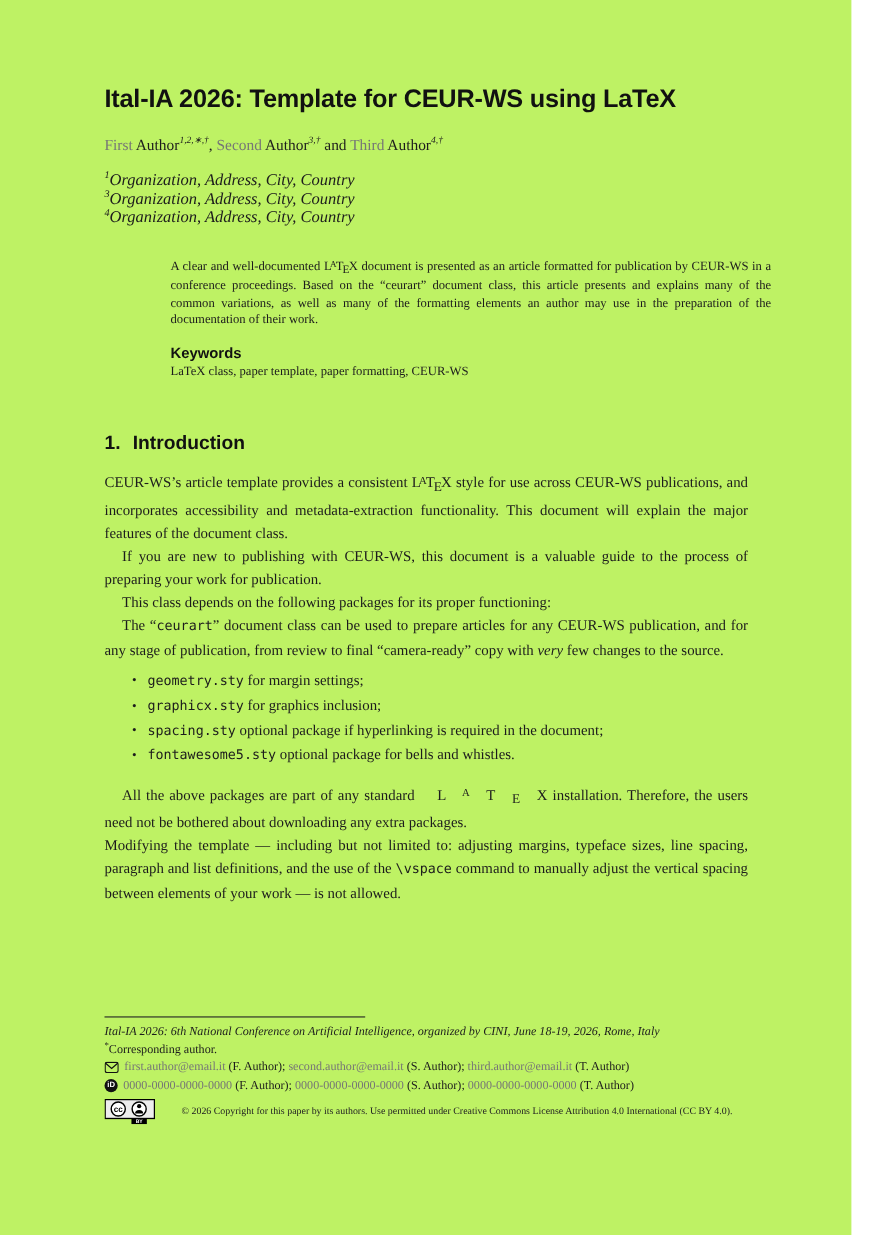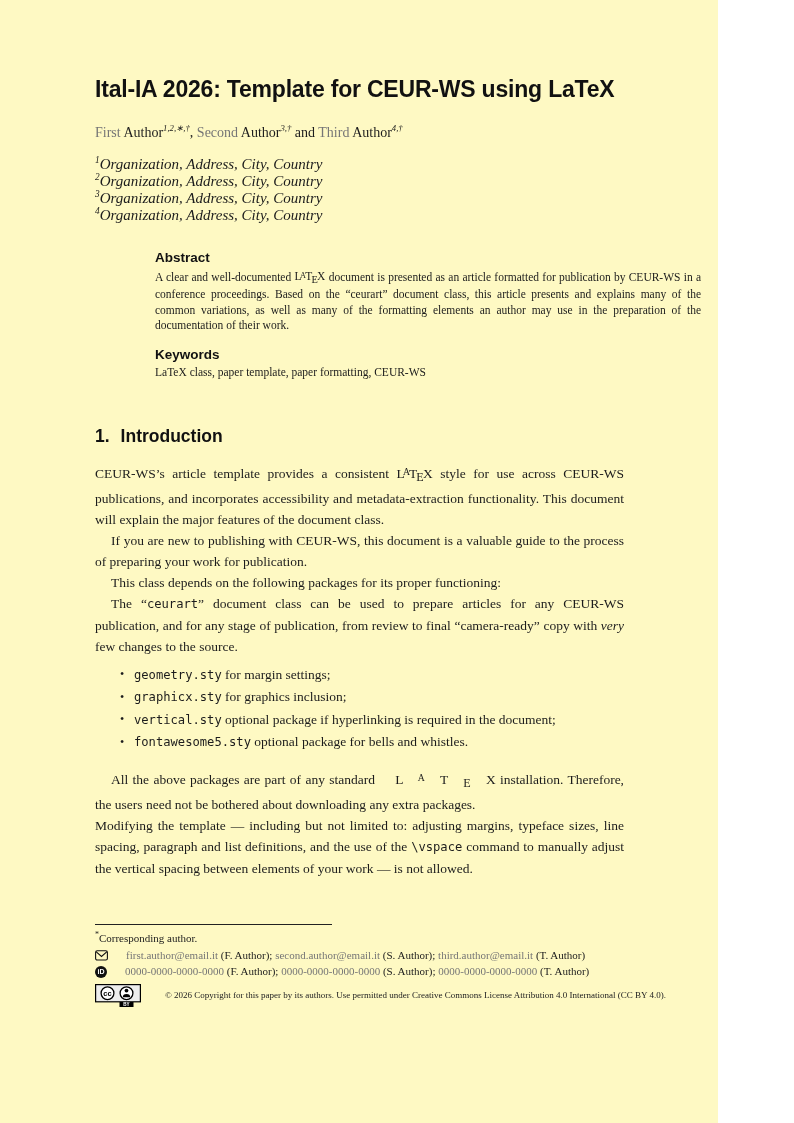--- a/index.html
+++ b/index.html
@@ -1,19 +1,19 @@
 <!DOCTYPE html>
 <html><head>
 <meta charset="utf-8">
 <style>
   html,body{margin:0;padding:0;background:#ffffff;}
   .page{
     position:relative;
-    width:718px;height:1123px;
-    background:#fef9c3;
+    width:774px;height:1123px;
+    background:#bef264;
     box-sizing:border-box;
     padding:76px 94px 0 95px;
     font-family:"Liberation Serif", serif;
     color:#1c1c1c;
     overflow:hidden;
   }
   
   .title{
     font-family:"Liberation Sans", sans-serif;
     font-size:23px;font-weight:700;color:#111;
@@ -61,21 +61,21 @@
   }
   
   .footnotes{
     position:absolute;left:95px;top:924px;width:606px;
     font-size:11px;line-height:15.5px;color:#1c1c1c;
   }
   .fnrule{width:237px;border-top:1.2px solid #222;margin:0 0 6px 0;}
   .fn{margin:0;}
   .fn-italic{font-style:italic;}
   .footnotes .seg-sup{font-style:normal;font-size:0.72em;}
-  .fn-iconline{display:flex;align-items:center;gap:18px;margin-top:1px;}
+  .fn-iconline{display:flex;align-items:center;gap:5px;margin-top:1px;}
   .envelope-icon{display:inline-flex;flex:0 0 auto;}
   .orcid-icon{
     display:inline-block;flex:0 0 auto;
     width:12px;height:12px;border-radius:50%;
     background:#111;color:#fff;
     font-family:"Liberation Sans", sans-serif;
     font-size:7px;font-weight:700;text-align:center;line-height:12px;
   }
   .fn-text{flex:1 1 auto;}
   .cc-line{display:flex;align-items:center;gap:24px;margin-top:4px;}
@@ -86,60 +86,59 @@
 <body>
 
 <div class="page">
 
   <h1 class="title">Ital-IA 2026: Template for CEUR-WS using LaTeX</h1>
 
   <p class="authors"><span class="seg-gray">First </span><span>Author</span><span class="seg-sup">1,2,∗,†</span><span>,  </span><span class="seg-gray">Second </span><span>Author</span><span class="seg-sup">3,†</span><span> and  </span><span class="seg-gray">Third </span><span>Author</span><span class="seg-sup">4,†</span></p>
 
   <div class="affiliations">
     <div class="affil"><span class="seg-sup">1</span><span>Organization, Address, City, Country</span></div>
-    <div class="affil"><span class="seg-sup">2</span><span>Organization, Address, City, Country</span></div>
     <div class="affil"><span class="seg-sup">3</span><span>Organization, Address, City, Country</span></div>
     <div class="affil"><span class="seg-sup">4</span><span>Organization, Address, City, Country</span></div>
   </div>
 
   <div class="front">
-    <div class="front-h">Abstract</div>
     <p class="front-p"><span>A clear and well-documented </span><span class="latex"><span>L</span><span class="latex-a">A</span><span>T</span><span class="latex-e">E</span><span>X</span></span><span> document is presented as an article formatted for publication by CEUR-WS in a conference proceedings. Based on the “ceurart” document class, this article presents and explains many of the common variations, as well as many of the formatting elements an author may use in the preparation of the documentation of their work.</span></p>
     <div class="front-h kw">Keywords</div>
     <p class="front-p">LaTeX class, paper template, paper formatting, CEUR-WS</p>
   </div>
 
   <div class="bodytext">
 
     <h2 class="section-h first">
       <span class="sec-num">1.</span><span>Introduction</span>
     </h2>
 
     <p><span>CEUR-WS’s article template provides a consistent </span><span class="latex"><span>L</span><span class="latex-a">A</span><span>T</span><span class="latex-e">E</span><span>X</span></span><span> style for use across CEUR-WS publications, and incorporates accessibility and metadata-extraction functionality. This document will explain the major features of the document class.</span></p>
     <p class="indent"><span>If you are new to publishing with CEUR-WS, this document is a valuable guide to the process of preparing your work for publication.</span></p>
     <p class="indent"><span>This class depends on the following packages for its proper functioning:</span></p>
     <p class="indent"><span>The “</span><span class="seg-mono">ceurart</span><span>” document class can be used to prepare articles for any CEUR-WS publication, and for any stage of publication, from review to final “camera-ready” copy with </span><span class="seg-italic">very</span><span> few changes to the source.</span></p>
 
     <ul class="pkg">
       <li><span class="seg-mono">geometry.sty</span><span> for margin settings;</span></li>
       <li><span class="seg-mono">graphicx.sty</span><span> for graphics inclusion;</span></li>
-      <li><span class="seg-mono">vertical.sty</span><span> optional package if hyperlinking is required in the document;</span></li>
+      <li><span class="seg-mono">spacing.sty</span><span> optional package if hyperlinking is required in the document;</span></li>
       <li><span class="seg-mono">fontawesome5.sty</span><span> optional package for bells and whistles.</span></li>
     </ul>
 
     <p class="indent spaced"><span>All the above packages are part of any standard </span><span class="latex"><span>L</span><span class="latex-a">A</span><span>T</span><span class="latex-e">E</span><span>X</span></span><span> installation. Therefore, the users need not be bothered about downloading any extra packages.</span></p>
 
 
     <p><span>Modifying the template — including but not limited to: adjusting margins, typeface sizes, line spacing, paragraph and list definitions, and the use of the </span><span class="seg-mono">\vspace</span><span> command to manually adjust the vertical spacing between elements of your work — is not allowed.</span></p>
 
   </div>
 
   <div class="footnotes">
     <div class="fnrule"></div>
 
+    <p class="fn fn-italic">Ital-IA 2026: 6th National Conference on Artificial Intelligence, organized by CINI, June 18-19, 2026, Rome, Italy</p>
     <p class="fn"><span class="seg-sup">*</span><span>Corresponding author.</span></p>
 
     <div class="fn-iconline">
       <span class="envelope-icon">
         <svg width="13" height="11" viewBox="0 0 13 11" aria-hidden="true">
           <rect x="0.6" y="0.8" width="11.8" height="9.2" rx="1.6" fill="none" stroke="#111" stroke-width="1.1"></rect>
           <path d="M1 1.6 L6.5 6.4 L12 1.6" fill="none" stroke="#111" stroke-width="1.1"></path>
         </svg>
       </span>
       <span class="fn-text"><span class="seg-link">first.author@email.it</span><span> (F. Author); </span><span class="seg-link">second.author@email.it</span><span> (S. Author); </span><span class="seg-link">third.author@email.it</span><span> (T. Author)</span></span>

